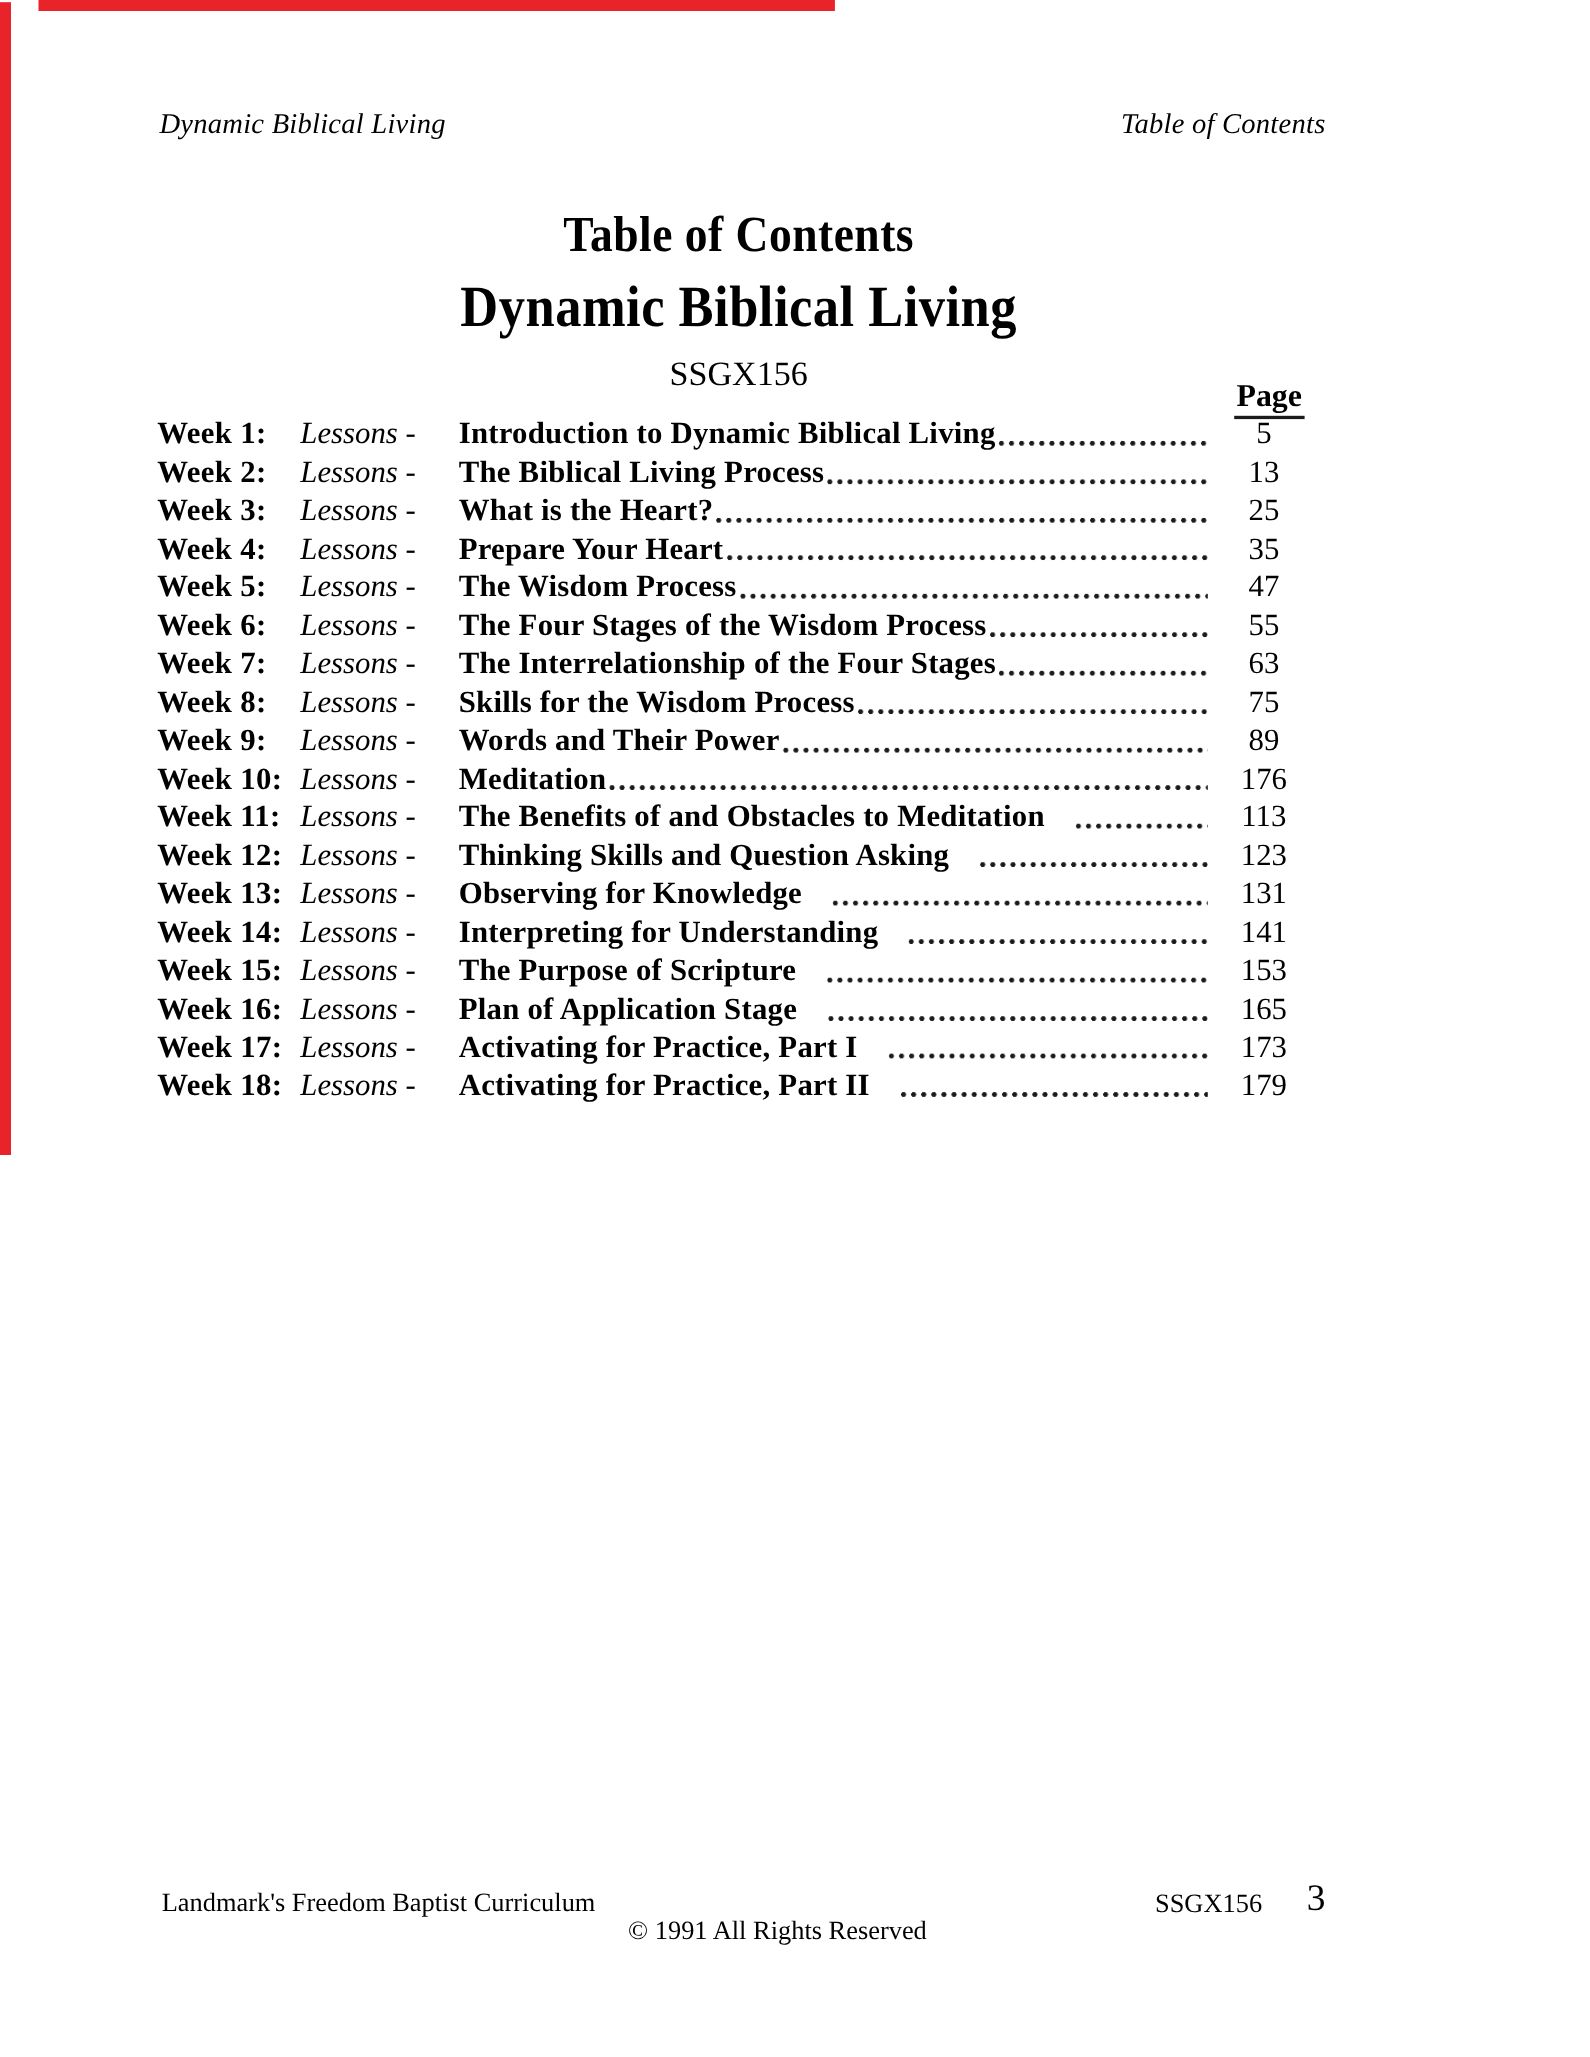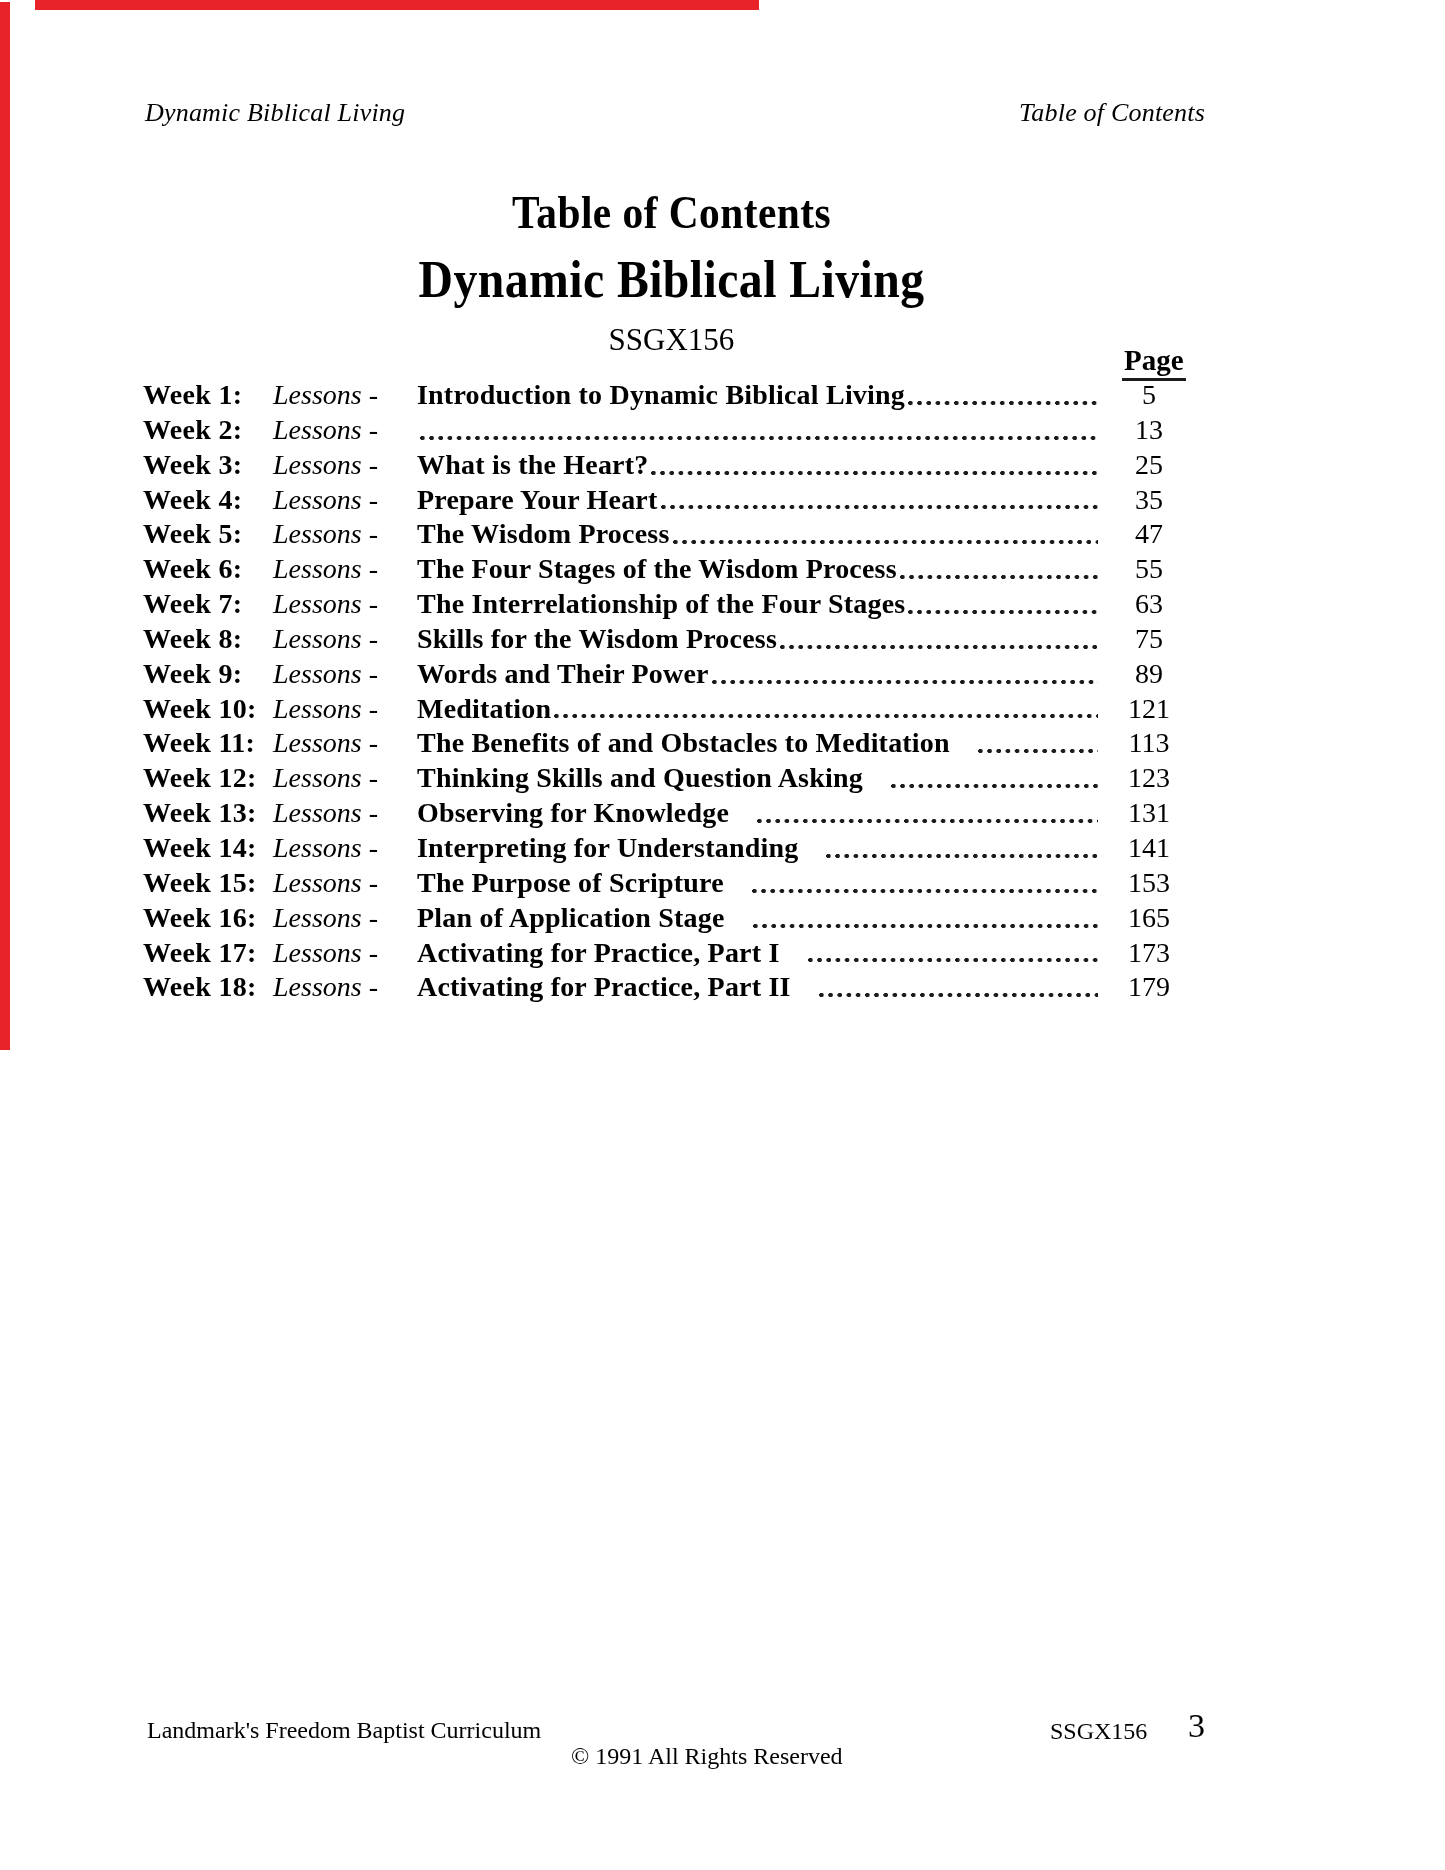--- a/index.html
+++ b/index.html
@@ -137,20 +137,21 @@
       <span class="col-week">Week 1:</span>
       <span class="col-lessons">Lessons -</span>
       <span class="col-title">Introduction to Dynamic Biblical Living</span>
       <span class="leader"></span>
       <span class="col-page">5</span>
     </div>
 
     <div class="toc-row">
       <span class="col-week">Week 2:</span>
       <span class="col-lessons">Lessons -</span>
+      <span class="col-title">The Biblical Living Process</span>
       <span class="leader"></span>
       <span class="col-page">13</span>
     </div>
 
     <div class="toc-row">
       <span class="col-week">Week 3:</span>
       <span class="col-lessons">Lessons -</span>
       <span class="col-title">What is the Heart?</span>
       <span class="leader"></span>
       <span class="col-page">25</span>
@@ -202,21 +203,21 @@
       <span class="col-title">Words and Their Power</span>
       <span class="leader"></span>
       <span class="col-page">89</span>
     </div>
 
     <div class="toc-row">
       <span class="col-week">Week 10:</span>
       <span class="col-lessons">Lessons -</span>
       <span class="col-title">Meditation</span>
       <span class="leader"></span>
-      <span class="col-page">121</span>
+      <span class="col-page">176</span>
     </div>
 
     <div class="toc-row">
       <span class="col-week">Week 11:</span>
       <span class="col-lessons">Lessons -</span>
       <span class="col-title">The Benefits of and Obstacles to Meditation</span>
       <span class="leader"></span>
       <span class="col-page">113</span>
     </div>
 

